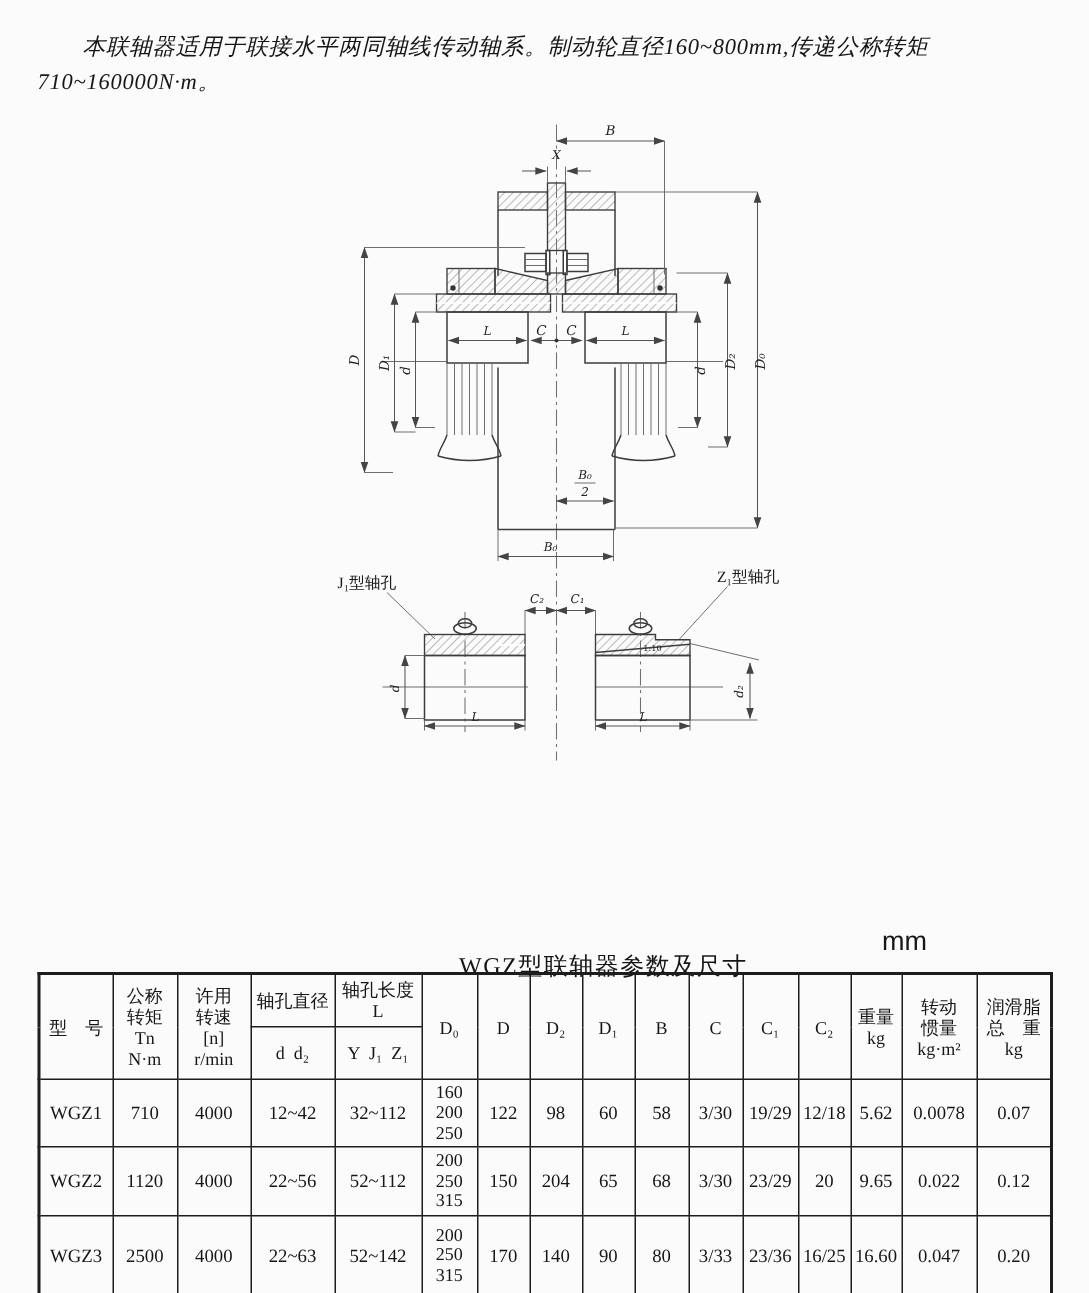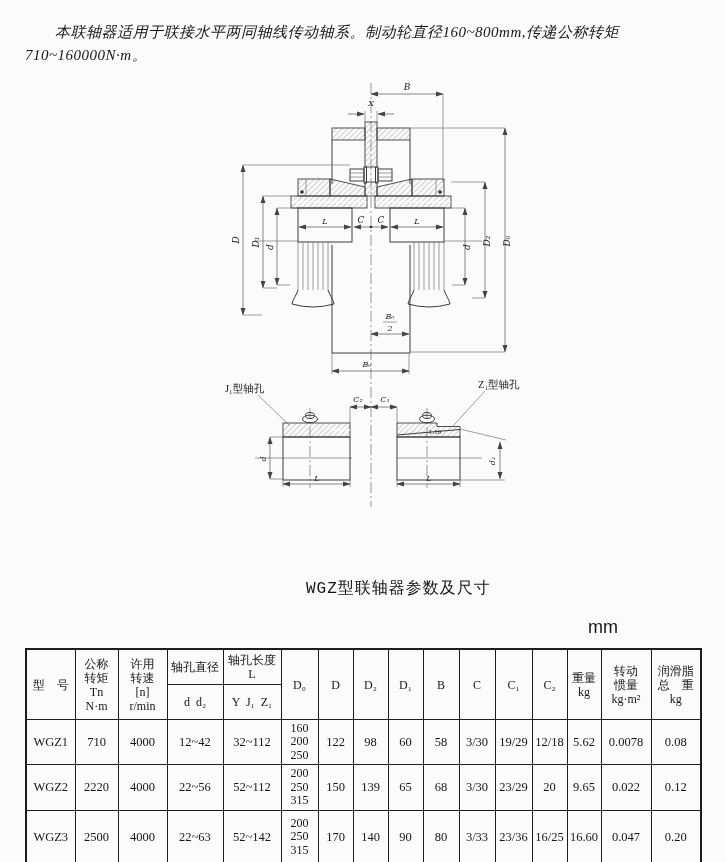--- a/index.html
+++ b/index.html
@@ -21,22 +21,22 @@
   .oln{stroke:#3c3c3c;stroke-width:1;fill:none;}
   .hat{fill:url(#h1);stroke:#3c3c3c;stroke-width:0.9;}
   .thin{stroke:#6a6a6a;stroke-width:0.65;fill:none;}
   .dimln{stroke:#555;stroke-width:0.7;fill:none;}
   .cl{stroke:#6f6f6f;stroke-width:0.7;fill:none;stroke-dasharray:11 3 2 3;}
   .dimtx{font:italic 9px "DejaVu Serif",serif;fill:#222;}
   .dimtx2{font:italic 8px "DejaVu Serif",serif;fill:#222;}
   .cjk{font:10.5px "Liberation Serif",serif;fill:#1a1a1a;}
   .tiny{font:5.5px "DejaVu Serif",serif;fill:#222;}
   
-  .tbl-title{position:absolute;left:306px;top:578px;font-size:16px;
-    font-family:Liberation Mono, monospace;letter-spacing:1px;text-align:right;}
+  .tbl-title{position:absolute;left:306px;top:634px;font-size:16px;
+    font-family:Liberation Serif, serif;letter-spacing:1px;text-align:right;}
   .tbl-unit{position:absolute;left:588px;top:617px;font-size:18px;
     font-family:"Liberation Sans","DejaVu Sans",sans-serif;}
   
   table.params{
     position:absolute;left:25px;top:648px;width:676px;
     border-collapse:collapse;table-layout:fixed;
     font-family:"Liberation Serif","DejaVu Serif",serif;
   }
   table.params th,table.params td{
     border:1px solid #1d1d1d;text-align:center;vertical-align:middle;
@@ -284,33 +284,33 @@
 250</td>
       <td>122</td>
       <td>98</td>
       <td>60</td>
       <td>58</td>
       <td>3/30</td>
       <td>19/29</td>
       <td>12/18</td>
       <td>5.62</td>
       <td>0.0078</td>
-      <td>0.08</td>
+      <td>0.07</td>
     </tr>
     <tr class="r2">
       <td>WGZ2</td>
-      <td>2220</td>
+      <td>1120</td>
       <td>4000</td>
       <td>22~56</td>
       <td>52~112</td>
       <td class="cell-pre d0cell">200
 250
 315</td>
       <td>150</td>
-      <td>139</td>
+      <td>204</td>
       <td>65</td>
       <td>68</td>
       <td>3/30</td>
       <td>23/29</td>
       <td>20</td>
       <td>9.65</td>
       <td>0.022</td>
       <td>0.12</td>
     </tr>
     <tr class="r3">

